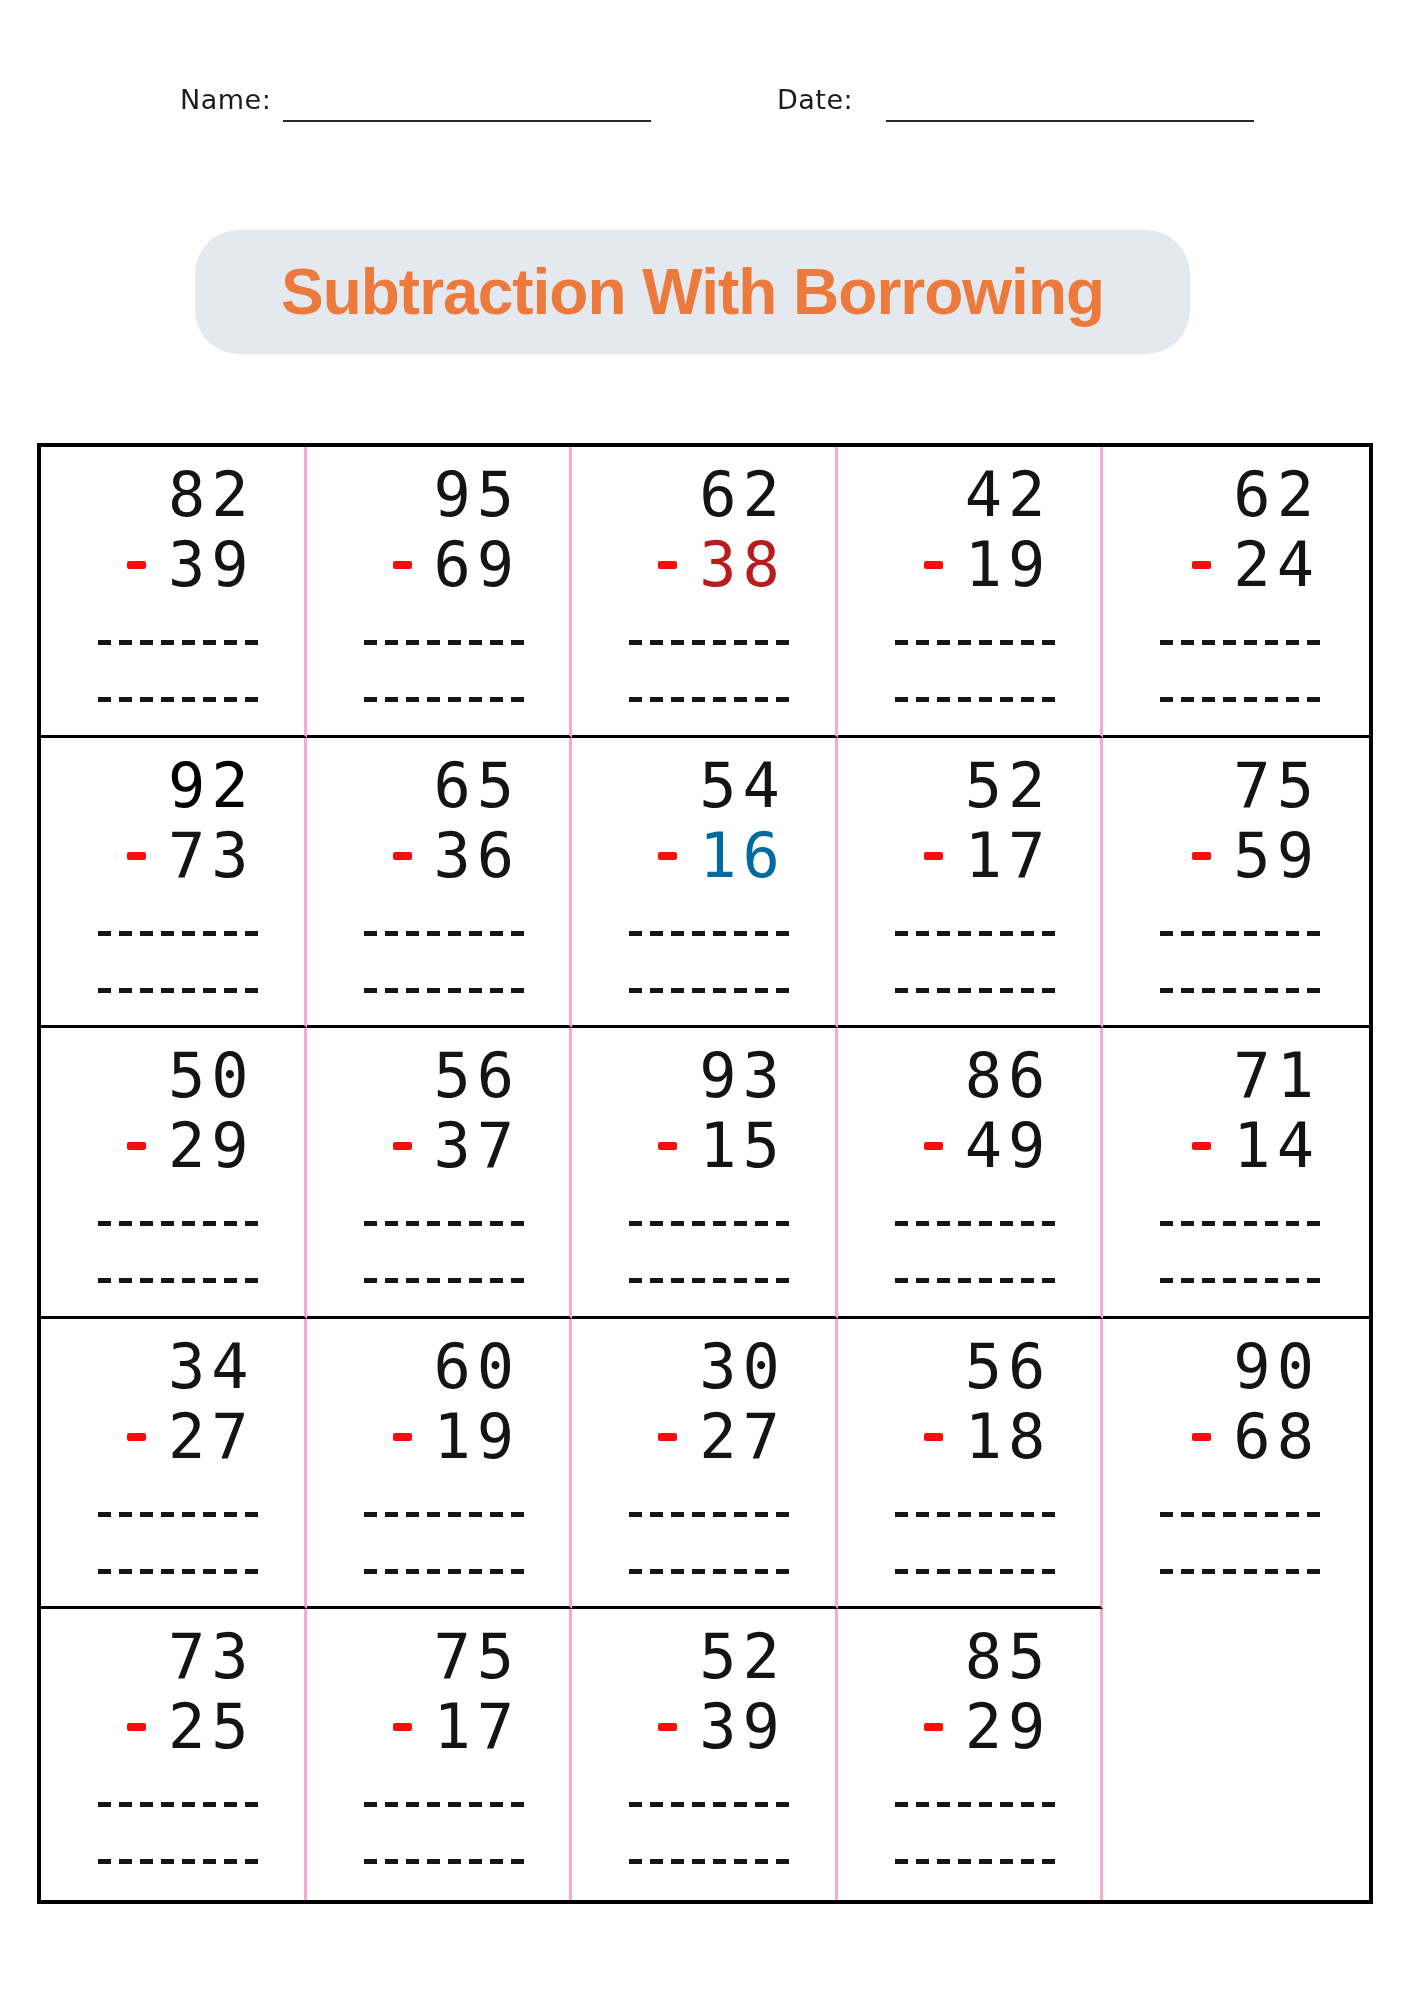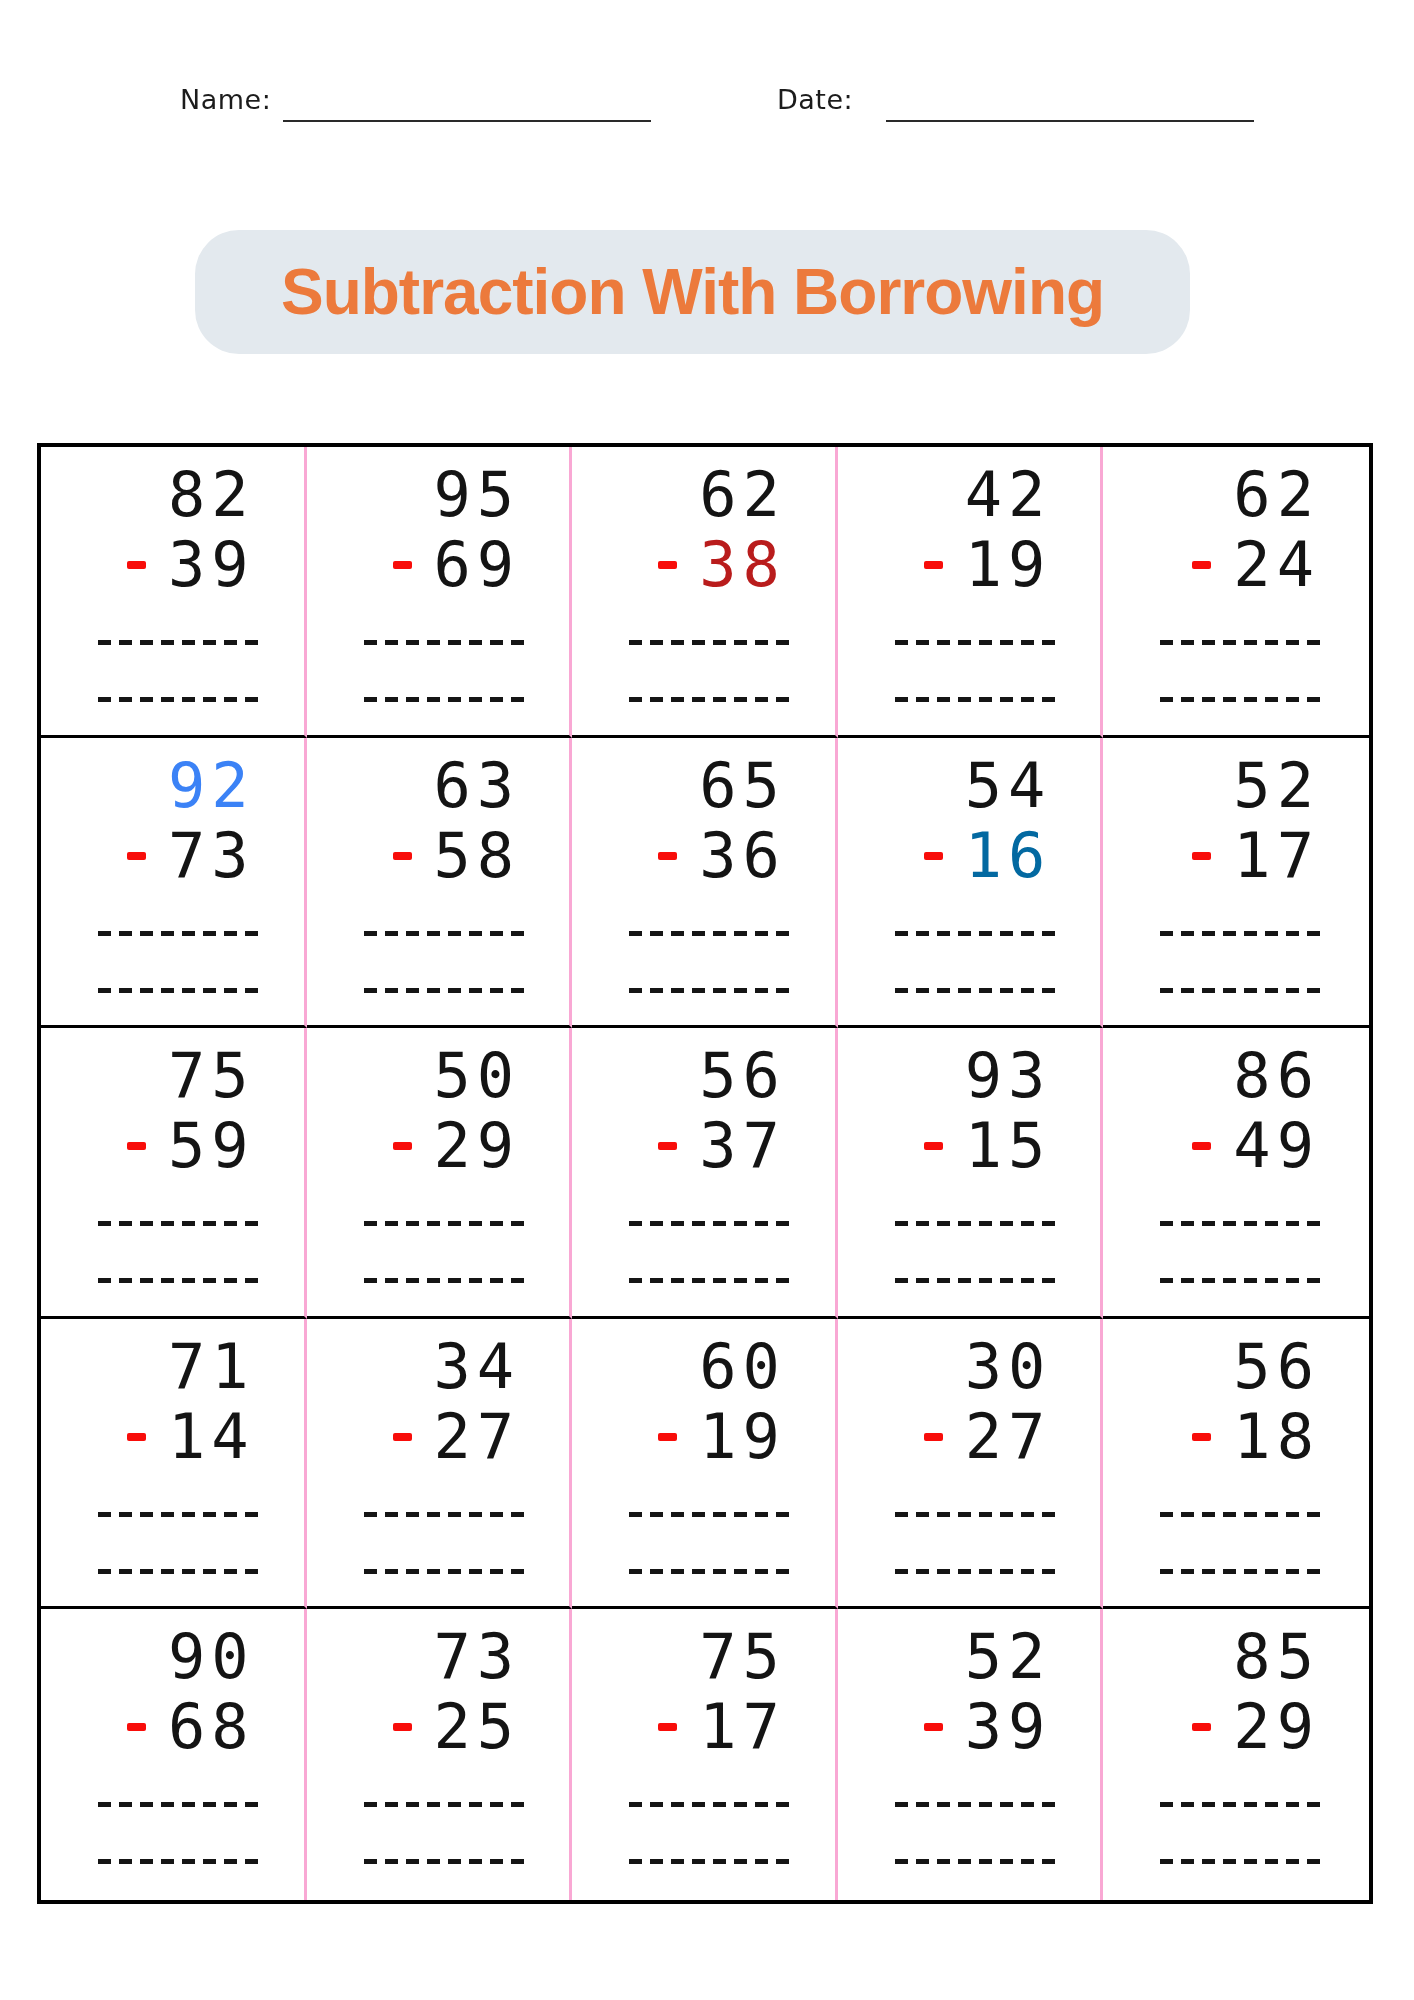--- a/index.html
+++ b/index.html
@@ -148,41 +148,30 @@
       <div class="numline subtra">
         <span class="minus-bar" style="background: rgb(248, 13, 10);"></span>
         <span class="digits" style="color: rgb(20, 20, 20);">24</span>
       </div>
       <div class="answer-line first"></div>
       <div class="answer-line second"></div>
     </div>
 
     <div class="cell">
       <div class="numline">
-        <span class="digits" style="color: #3b82f6; text-align: center;">92</span>
+        <span class="digits" style="color: #000000; text-align: center;">92</span>
       </div>
       <div class="numline subtra">
         <span class="minus-bar" style="background: rgb(248, 13, 10);"></span>
         <span class="digits" style="color: rgb(20, 20, 20);">73</span>
       </div>
       <div class="answer-line first"></div>
       <div class="answer-line second"></div>
     </div>
 
-    <div class="cell">
-      <div class="numline">
-        <span class="digits" style="color: rgb(20, 20, 20);">63</span>
-      </div>
-      <div class="numline subtra">
-        <span class="minus-bar" style="background: rgb(248, 13, 10);"></span>
-        <span class="digits" style="color: rgb(20, 20, 20);">58</span>
-      </div>
-      <div class="answer-line first"></div>
-      <div class="answer-line second"></div>
-    </div>
 
     <div class="cell">
       <div class="numline">
         <span class="digits" style="color: rgb(20, 20, 20);">65</span>
       </div>
       <div class="numline subtra">
         <span class="minus-bar" style="background: rgb(248, 13, 10);"></span>
         <span class="digits" style="color: rgb(20, 20, 20);">36</span>
       </div>
       <div class="answer-line first"></div>

